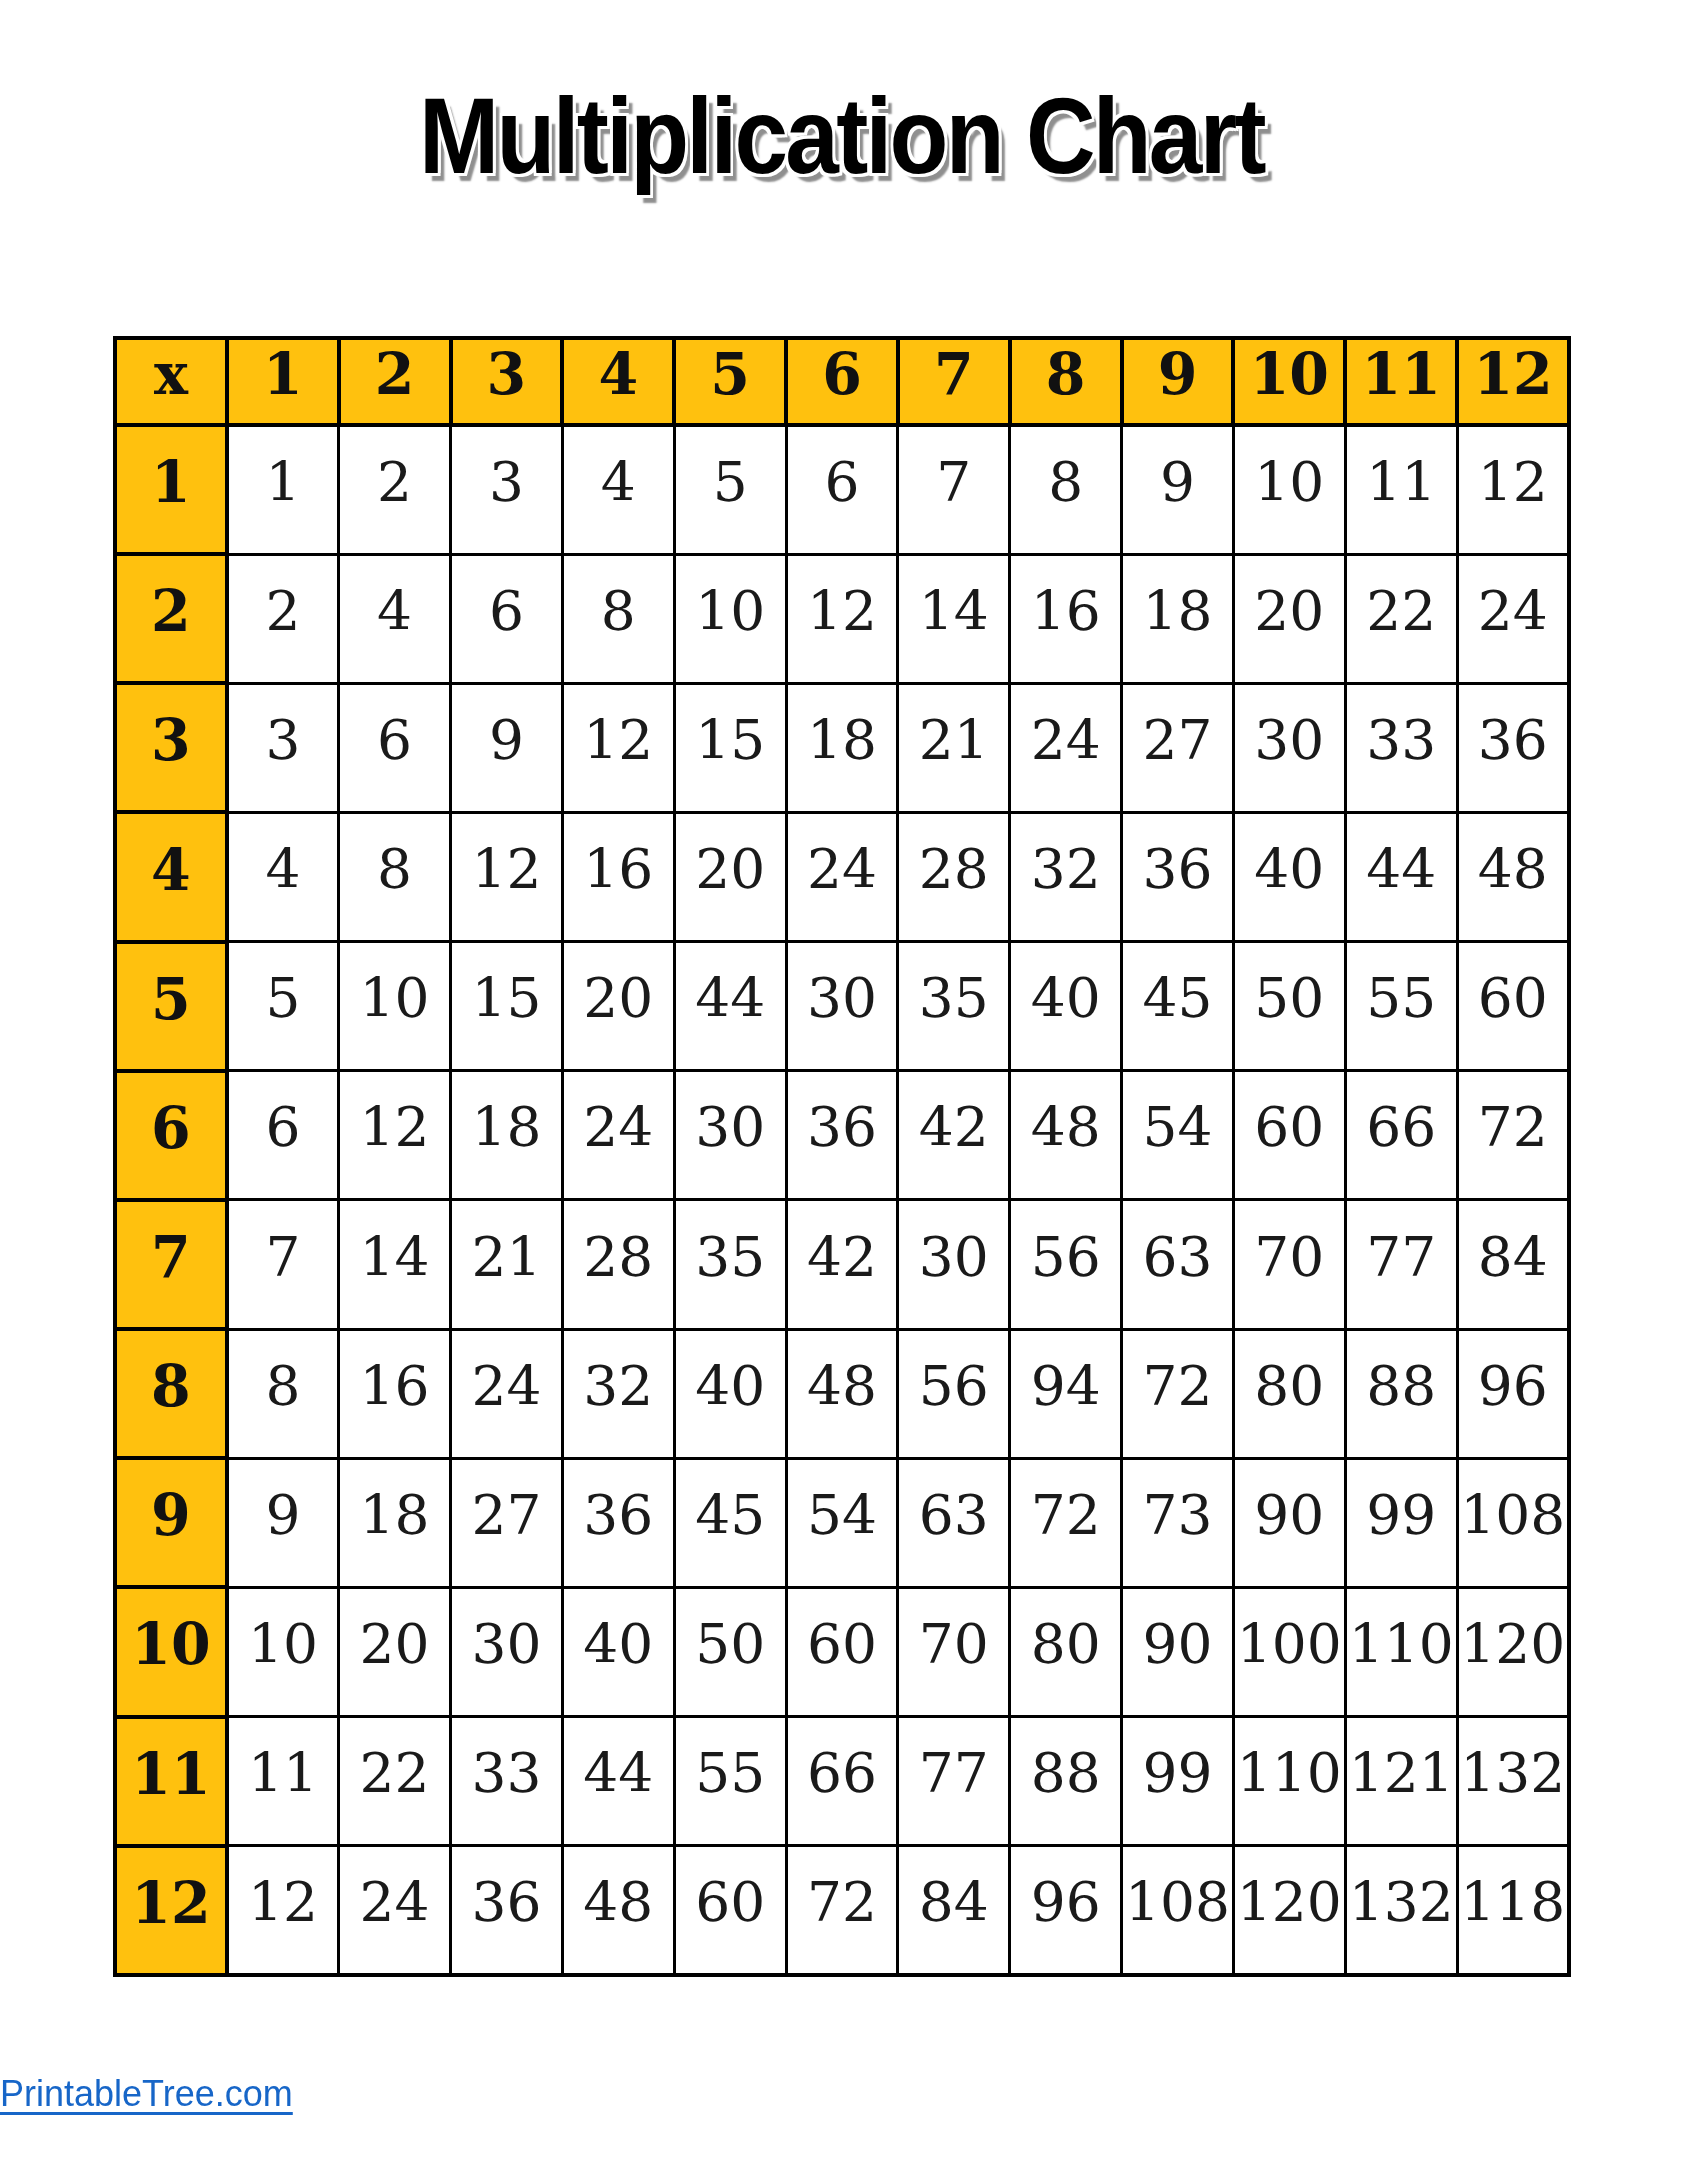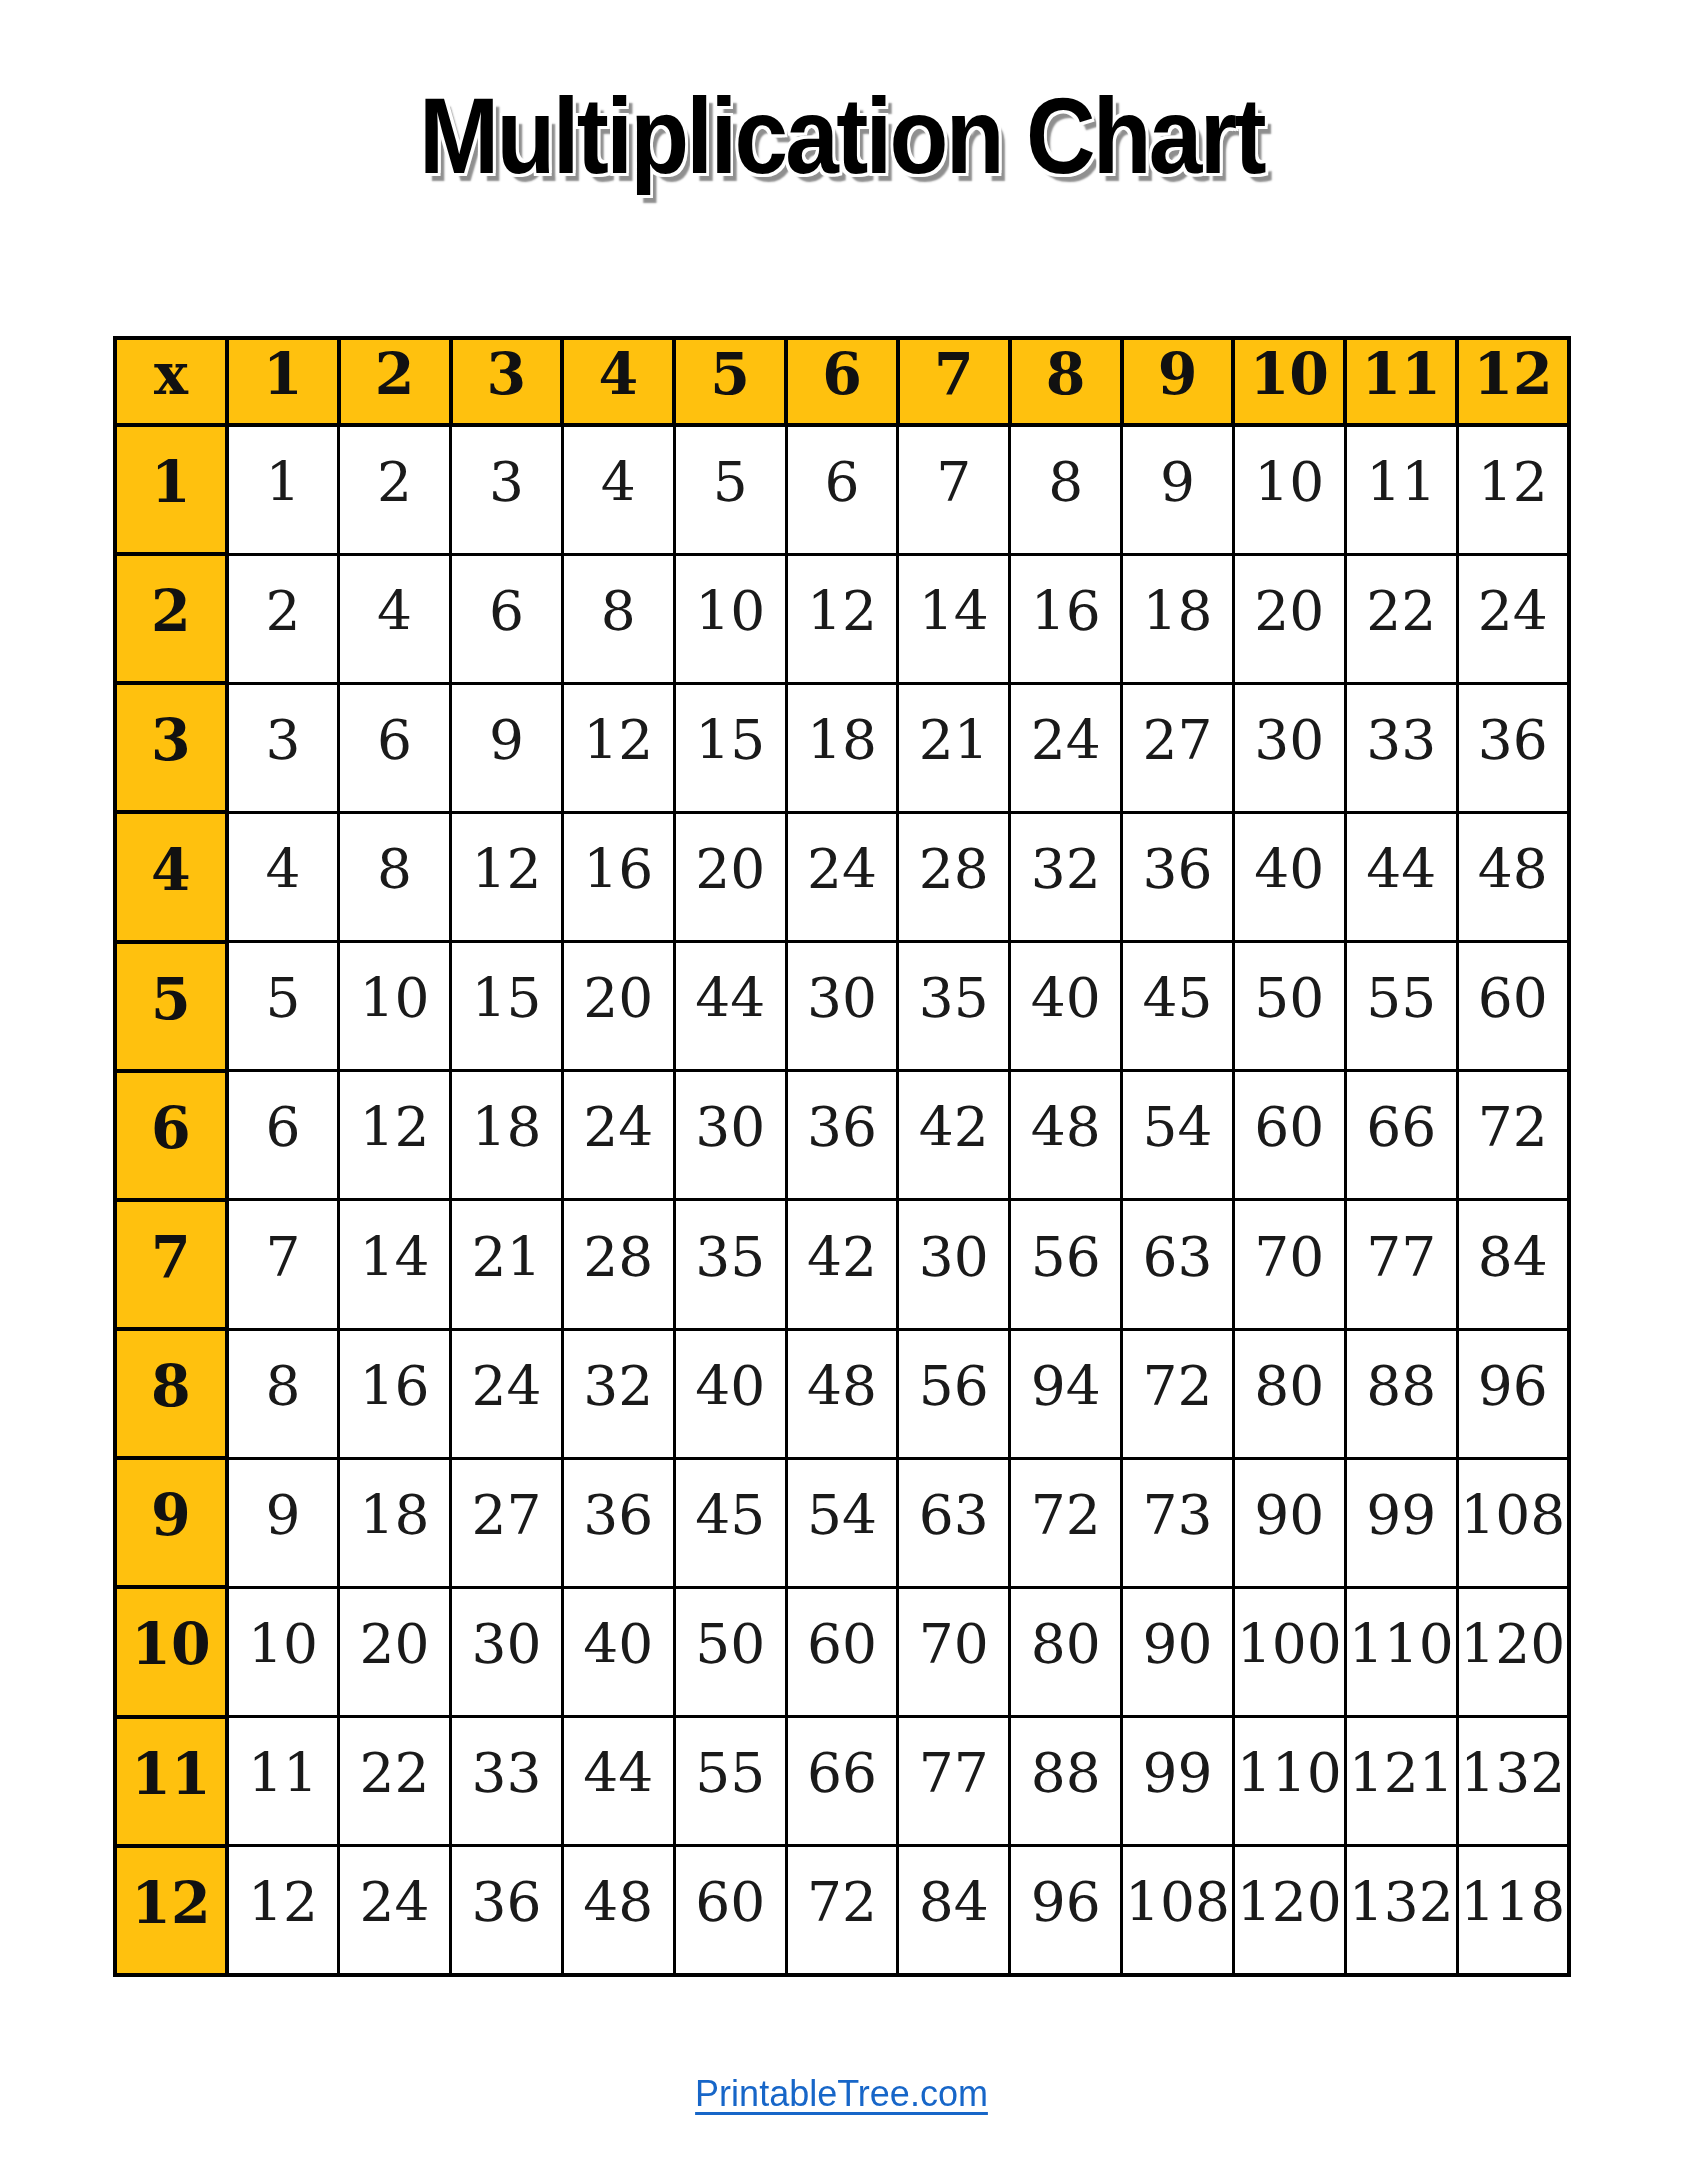--- a/index.html
+++ b/index.html
@@ -78,21 +78,20 @@
     background: #ffffff;
     font-weight: normal;
     font-size: 55px;
     color: #1a1a1a;
   }
   .footer {
     position: absolute;
     top: 2073px;
     left: 0;
     width: 100%;
-    text-align: center;
     font-family: "Liberation Sans", sans-serif;
     font-size: 36px;
   }
   .footer a {
     color: var(--link-color);
     text-decoration: underline;
     text-underline-offset: 6px;
   }
 </style>
 </head>

